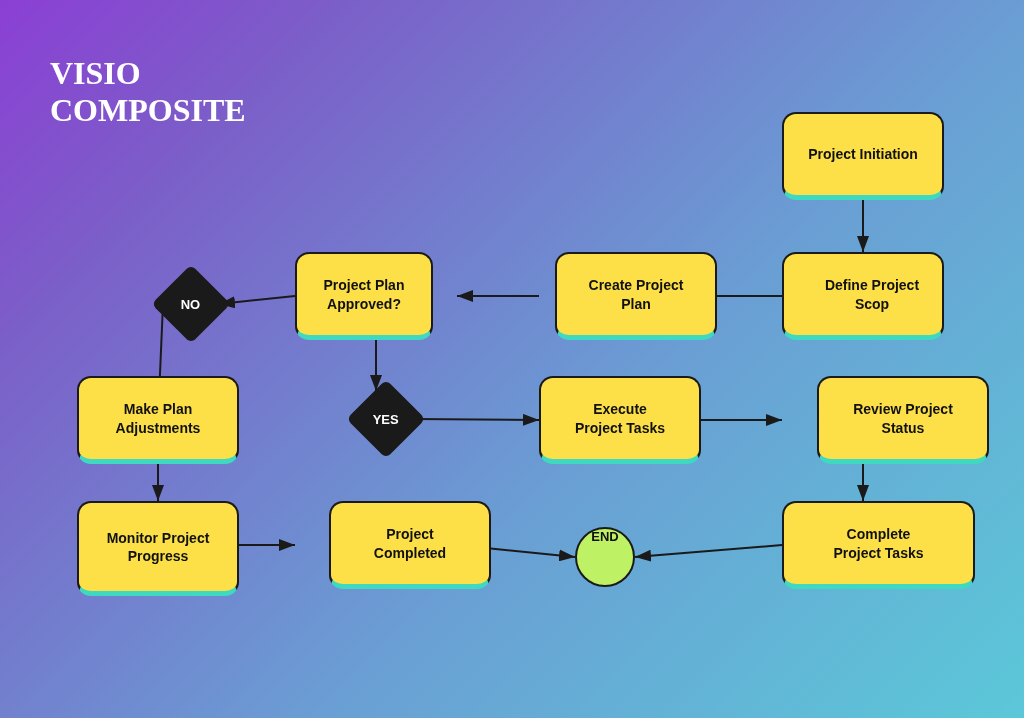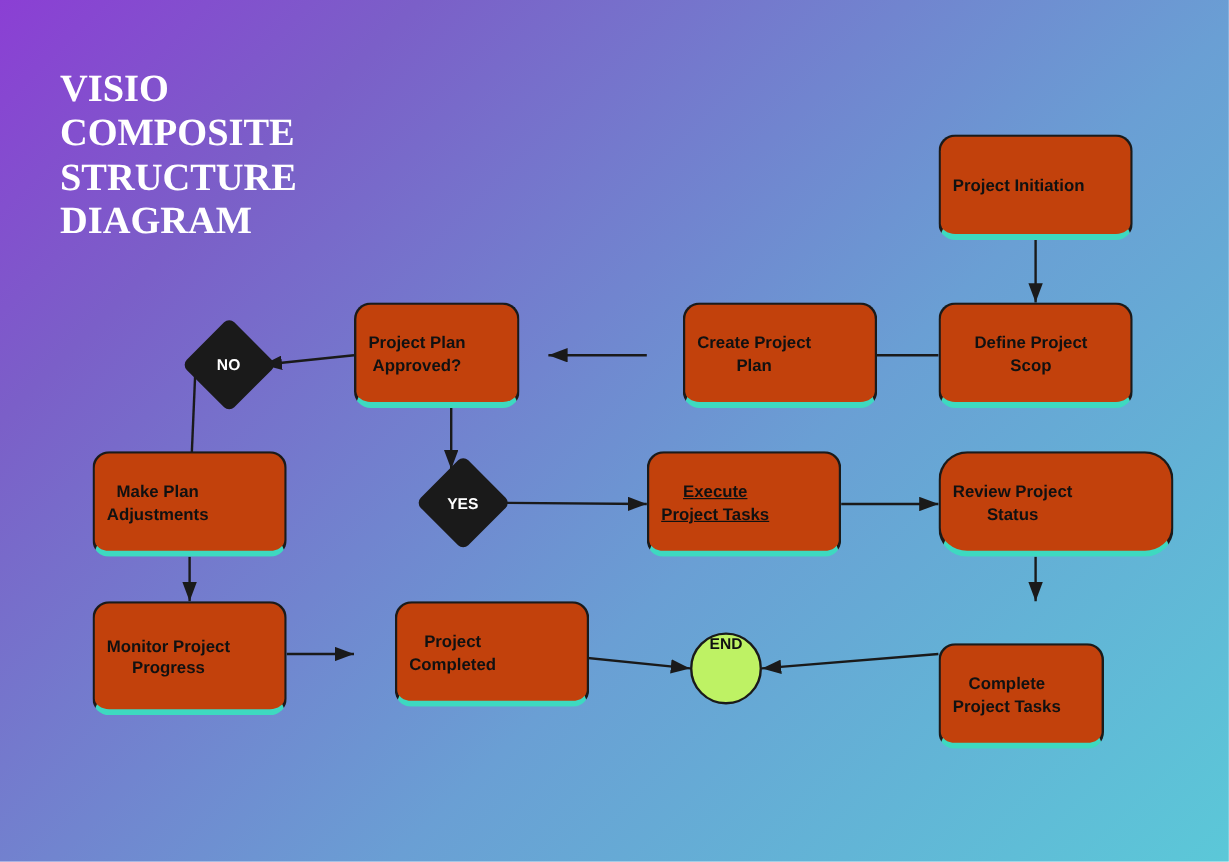--- a/index.html
+++ b/index.html
@@ -21,27 +21,28 @@
       font-weight: 900;
       font-family: Georgia, serif;
       line-height: 1.15;
       text-transform: uppercase;
       max-width: 280px;
     }
 
     
     .node {
       position: absolute;
-      background: #c2410c;
+      background: #fde047;
       border: 2.5px solid #1a1a1a;
       border-radius: 14px;
       border-bottom: 5px solid #3ed9c0;
       border-right: 2.5px solid #1a1a1a;
       display: flex;
       align-items: center;
+      justify-content: center;
       text-align: center;
       font-size: 14px;
       font-weight: 600;
       color: #111;
       line-height: 1.3;
       padding: 10px;
     }
 
     .diamond {
       position: absolute;
@@ -89,22 +90,21 @@
       stroke: #1a1a1a;
       stroke-width: 2;
       fill: none;
     }
   </style>
 </head>
 <body>
 
 <div class="title">
   <span>VISIO COMPOSITE</span><br>
-  <span>STRUCTURE</span><br>
-  <span>DIAGRAM</span>
+  <br>
 </div>
 
 <svg class="arrows-svg">
   <defs>
     <marker id="arrowhead" markerWidth="8" markerHeight="6" refX="8" refY="3" orient="auto">
       <polygon points="0 0, 8 3, 0 6" fill="#1a1a1a"></polygon>
     </marker>
   </defs>
 
   <line x1="863" y1="200" x2="863" y2="252" marker-end="url(#arrowhead)"></line>
@@ -135,41 +135,41 @@
 </svg>
 
 <div class="node" style="left:782px; top:112px; width:162px; height:88px;">
   <span>Project Initiation</span>
 </div>
 
 <div class="node" style="left:782px; top:252px; width:162px; height:88px;padding-left:28px;">
   <span>Define Project<br>Scop</span>
 </div>
 
-<div class="node" style="left:569px; top:252px; width:162px; height:88px;">
+<div class="node" style="left:555px; top:252px; width:162px; height:88px;">
   <span>Create Project<br>Plan</span>
 </div>
 
 <div class="node" style="left:295px; top:252px; width:138px; height:88px;">
   <span>Project Plan<br>Approved?</span>
 </div>
 
 <div class="node" style="left:77px; top:376px; width:162px; height:88px;">
   <span>Make Plan<br>Adjustments</span>
 </div>
 
-<div class="node" style="left:539px; top:376px; width:162px; height:88px;text-decoration:underline;">
+<div class="node" style="left:539px; top:376px; width:162px; height:88px;">
   <span>Execute<br>Project Tasks</span>
 </div>
 
-<div class="node" style="left:782px; top:376px; width:196px; height:88px;border-radius:24px;">
+<div class="node" style="left:817px; top:376px; width:172px; height:88px;">
   <span>Review Project<br>Status</span>
 </div>
 
-<div class="node" style="left:782px; top:501px; width:138px; height:88px;margin-top:35px;">
+<div class="node" style="left:782px; top:501px; width:193px; height:88px;">
   <span>Complete<br>Project Tasks</span>
 </div>
 
 <div class="node" style="left:77px; top:501px; width:162px; height:95px;">
   <span>Monitor Project<br>Progress</span>
 </div>
 
 <div class="node" style="left:295px; top:501px; width:162px; height:88px;margin-left:34px;">
   <span>Project<br>Completed</span>
 </div>

